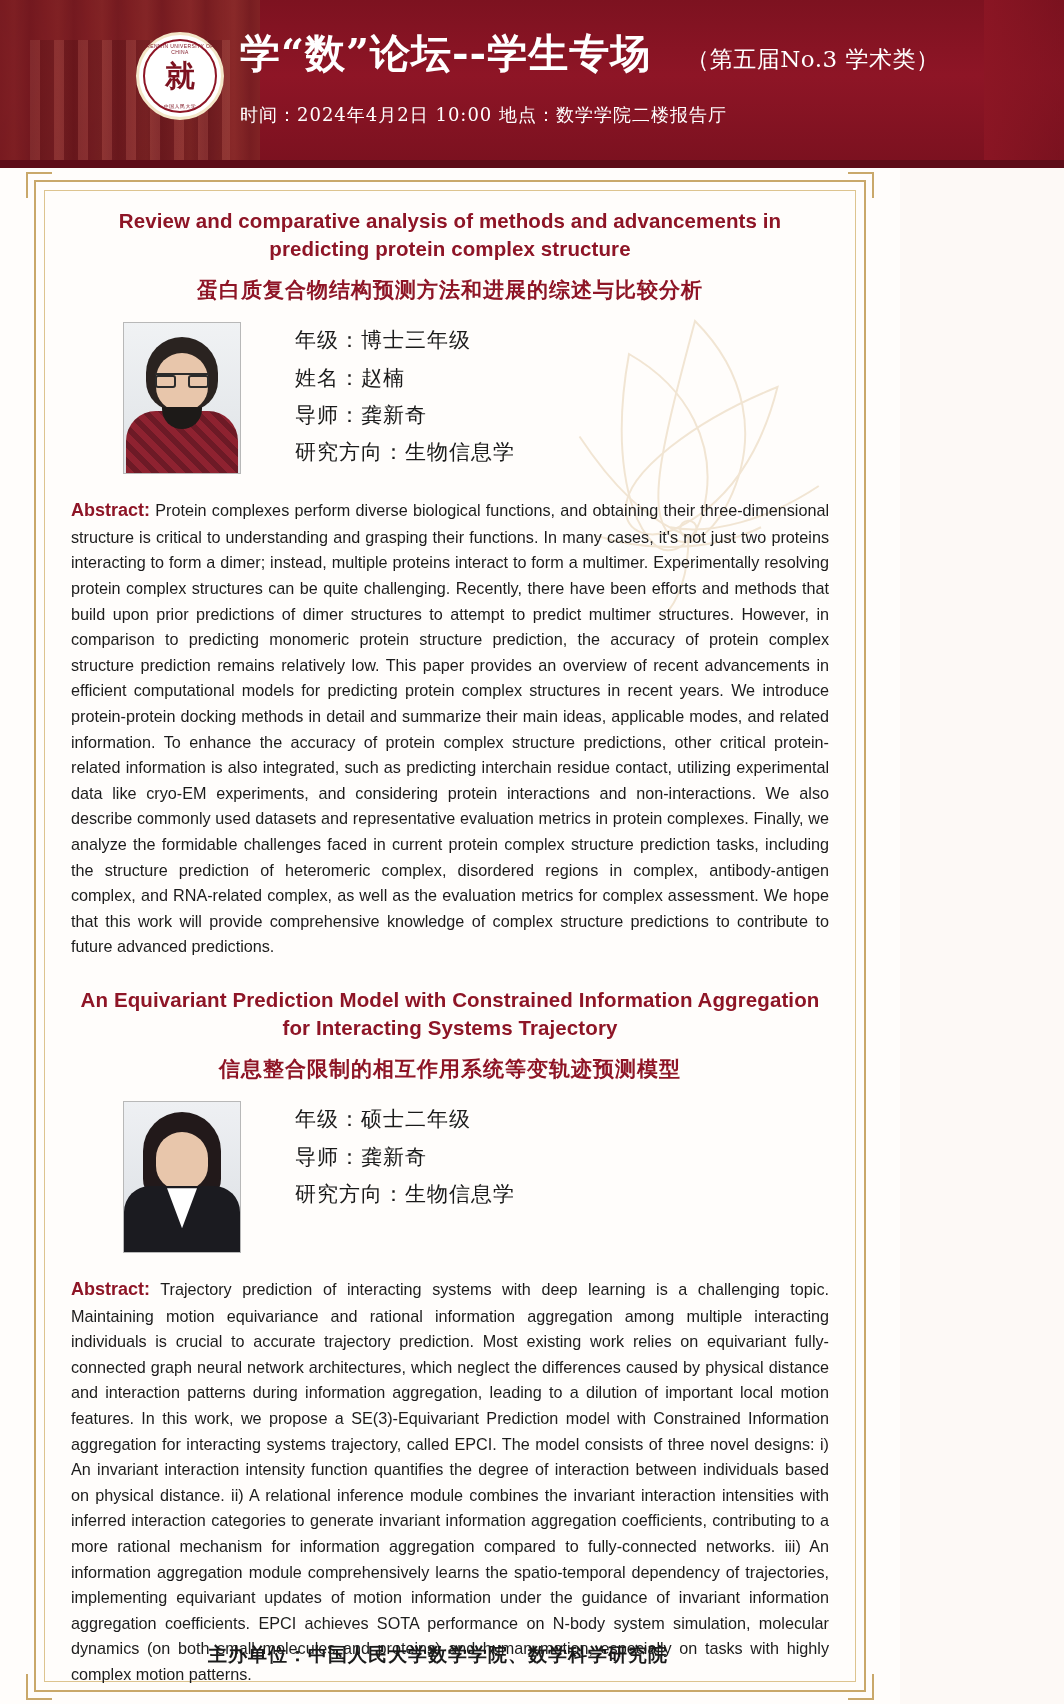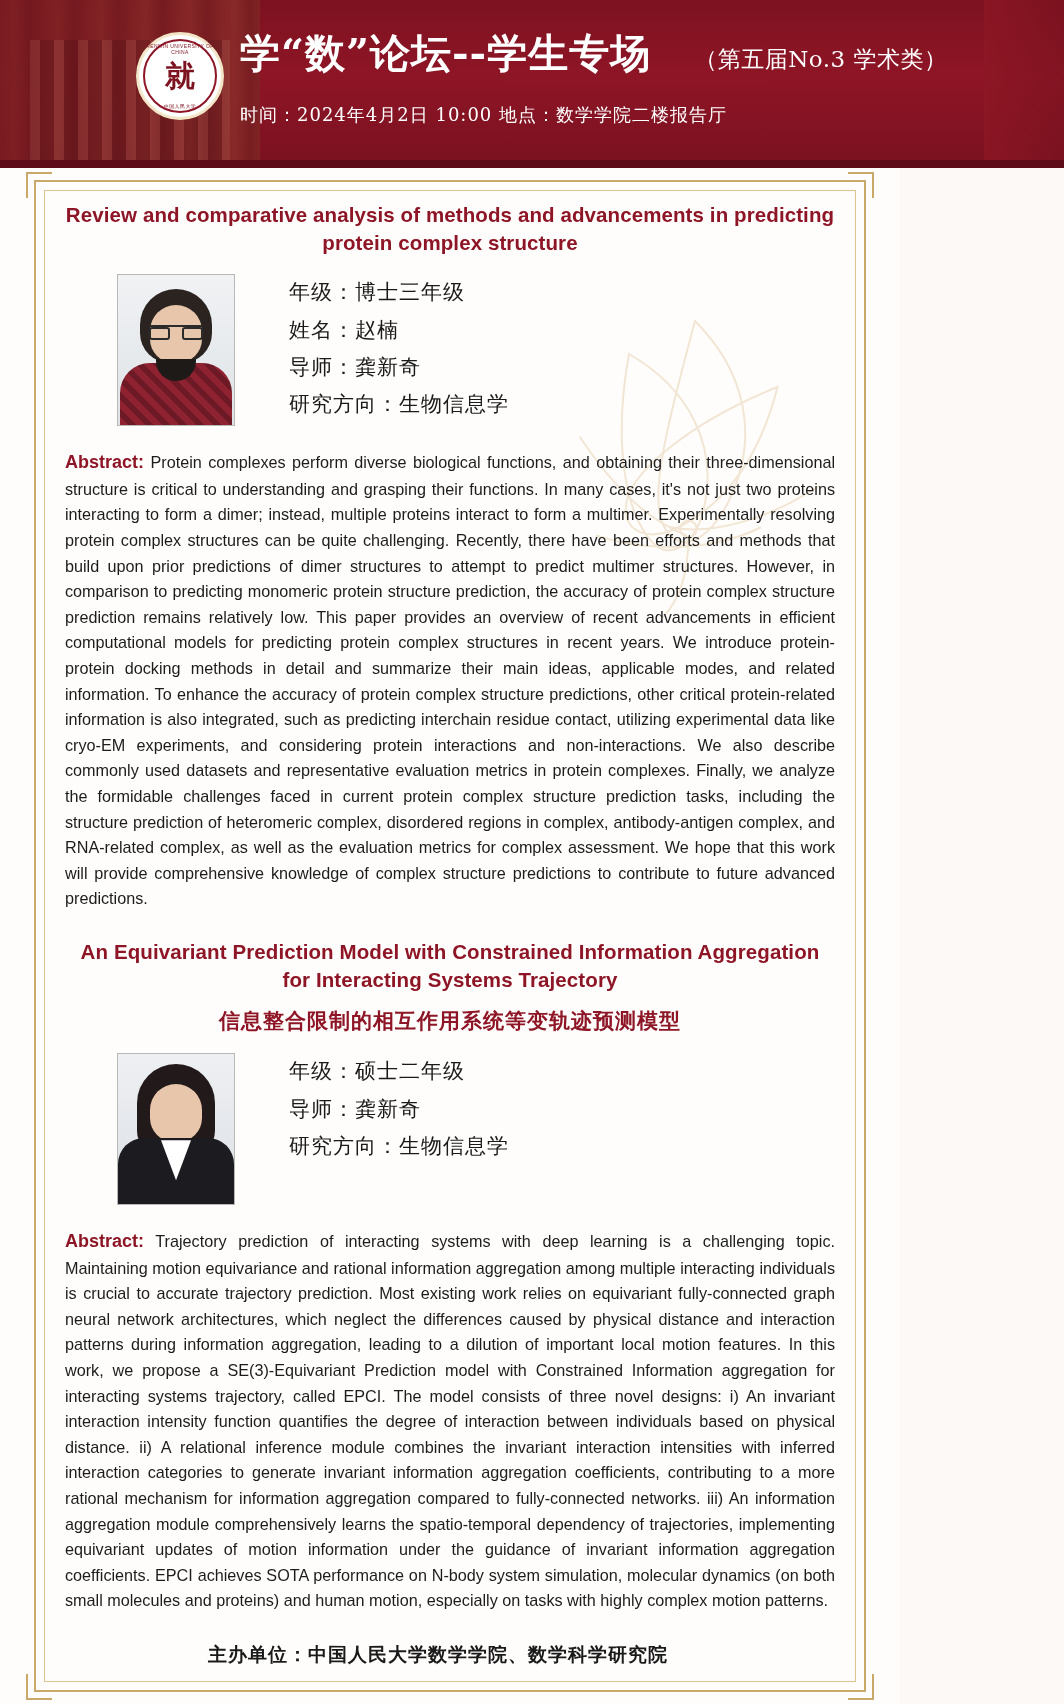--- a/index.html
+++ b/index.html
@@ -117,40 +117,40 @@
     font-family: "DejaVu Serif", serif;
     font-size: 40px;
     font-weight: bold;
     color: #ffffff;
     letter-spacing: 1px;
   }
   .header-title-sub {
     font-family: "DejaVu Serif", serif;
     font-size: 23px;
     color: #ffffff;
-    margin-left: 10px;
+    margin-left: 2px;
     letter-spacing: 0.5px;
   }
   .header-meta {
     margin-top: 22px;
     font-family: "DejaVu Serif", serif;
     font-size: 18px;
     color: #ffffff;
     letter-spacing: 1px;
     white-space: nowrap;
   }
 
   
   .body-area {
     position: relative;
     width: 900px;
     height: 1536px;
     background: #fffdfb;
     box-sizing: border-box;
-    padding: 3px;
+    padding: 9px;
   }
   .frame-outer {
     position: absolute;
     left: 34px; top: 12px;
     right: 34px; bottom: 12px;
     border: 2px solid #c9a86a;
     box-sizing: border-box;
   }
   .frame-inner {
     position: absolute;
@@ -392,20 +392,21 @@
         <path d="M30 90 C50 120 70 140 95 150"></path>
         <circle cx="96" cy="146" r="5"></circle>
         <path d="M96 151 C96 175 90 190 80 200"></path>
       </g>
     </svg>
 
     <div class="content">
 
       <div class="talk">
         <div class="talk-title-en">Review and comparative analysis of methods and advancements in predicting protein complex structure</div>
+        <div class="talk-title-zh">蛋白质复合物结构预测方法和进展的综述与比较分析</div>
 
         <div class="person">
           <div class="photo p1">
             <div class="hair"></div>
             <div class="face"></div>
             <div class="glasses"></div>
             <div class="body1"></div>
           </div>
           <div class="person-info">
             <div class="row">

